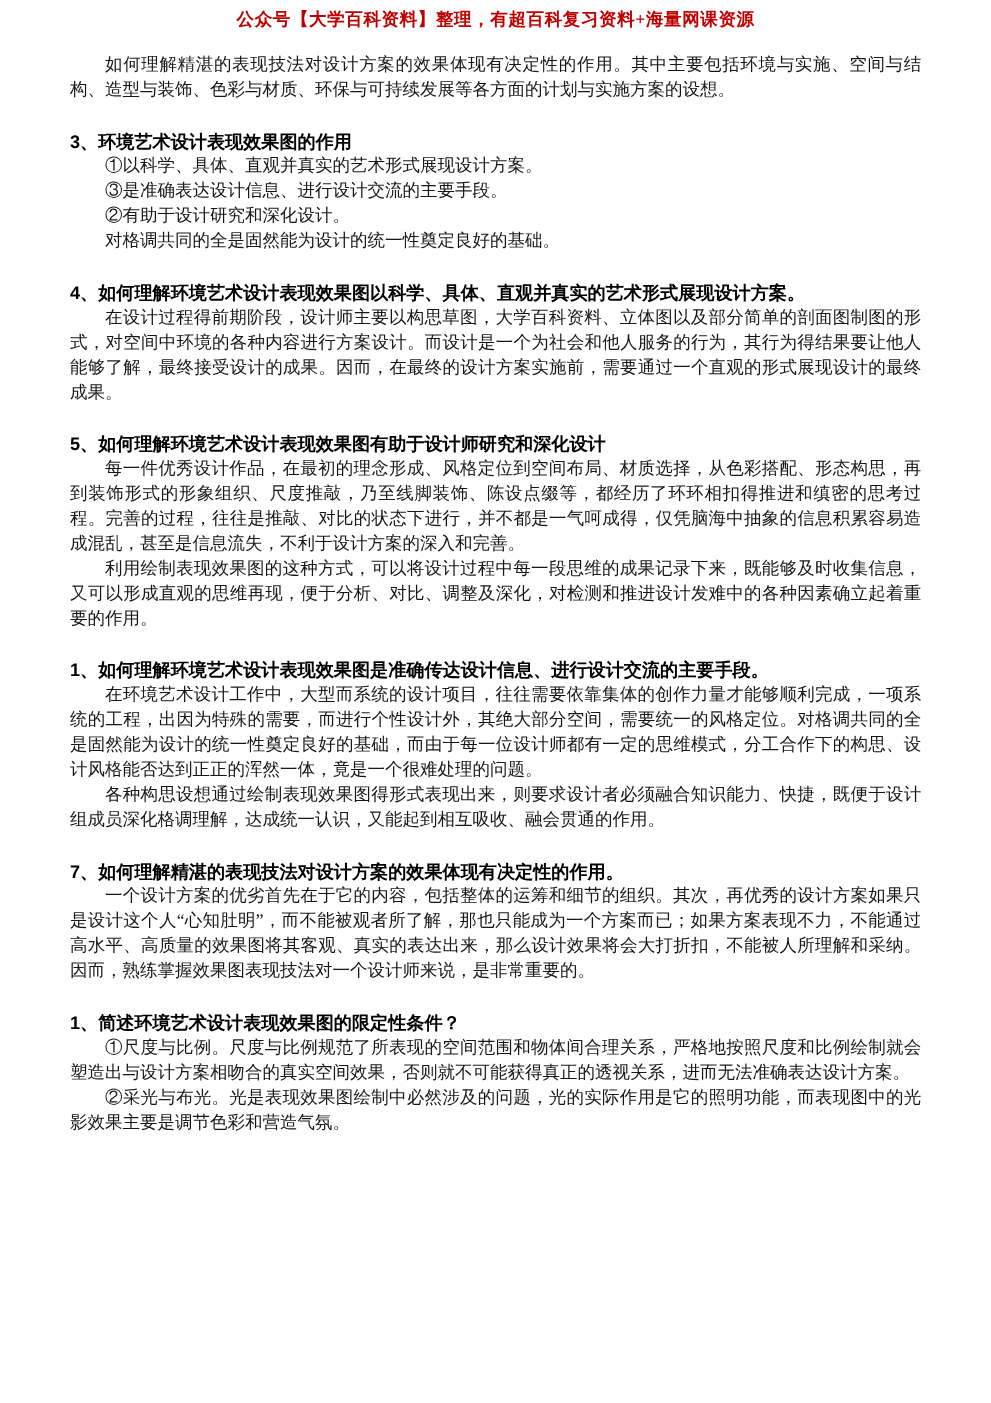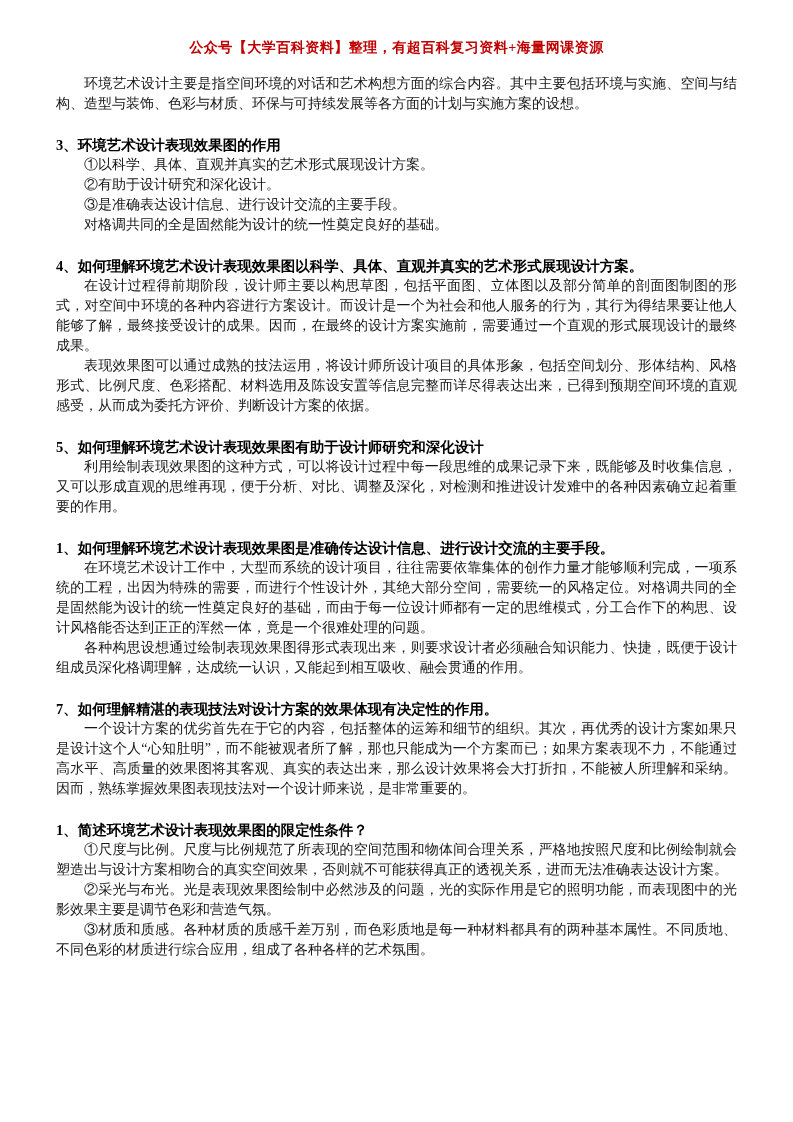--- a/index.html
+++ b/index.html
@@ -14,85 +14,83 @@
     color:#161616;
     overflow:hidden;
   }
   .doc-header{
     text-align:center;
     font-weight:bold;
     font-size:14px;
     line-height:18px;
     color:#c00000;
     letter-spacing:0.5px;
-    margin-top:31px;
   }
   .content{margin-top:17px;}
   .para{
     margin:0;
     font-size:14px;
     line-height:20px;
     text-align:justify;
     text-indent:2em;
     word-break:break-all;
   }
   .doc-section{margin:0;}
   .heading{
-    font-family:Liberation Serif, serif;
+    font-family:Liberation Sans, sans-serif;
     font-weight:bold;
     font-size:14.5px;
     line-height:20px;
     color:#000000;
     margin:21px 0 0 0;
     text-align:justify;
     word-break:break-all;
   }
 </style>
 </head>
 <body>
 
 <div class="page">
 
   <div class="doc-header" style="color: rgb(192, 0, 0);">公众号【大学百科资料】整理，有超百科复习资料+海量网课资源</div>
 
   <div class="content">
 
-    <p class="para">环境艺术设计主要是指空间环境的对话和艺术构想方面的综合内容。其中主要包括环境与实施、空间与结构、造型与装饰、色彩与材质、环保与可持续发展等各方面的计划与实施方案的设想。</p>
+    <p class="para">如何理解精湛的表现技法对设计方案的效果体现有决定性的作用。其中主要包括环境与实施、空间与结构、造型与装饰、色彩与材质、环保与可持续发展等各方面的计划与实施方案的设想。</p>
 
     <section class="doc-section">
       <h2 class="heading">3、环境艺术设计表现效果图的作用</h2>
       <p class="para">①以科学、具体、直观并真实的艺术形式展现设计方案。</p>
+      <p class="para">③是准确表达设计信息、进行设计交流的主要手段。</p>
       <p class="para">②有助于设计研究和深化设计。</p>
-      <p class="para">③是准确表达设计信息、进行设计交流的主要手段。</p>
       <p class="para">对格调共同的全是固然能为设计的统一性奠定良好的基础。</p>
     </section>
 
     <section class="doc-section">
       <h2 class="heading">4、如何理解环境艺术设计表现效果图以科学、具体、直观并真实的艺术形式展现设计方案。</h2>
-      <p class="para">在设计过程得前期阶段，设计师主要以构思草图，包括平面图、立体图以及部分简单的剖面图制图的形式，对空间中环境的各种内容进行方案设计。而设计是一个为社会和他人服务的行为，其行为得结果要让他人能够了解，最终接受设计的成果。因而，在最终的设计方案实施前，需要通过一个直观的形式展现设计的最终成果。</p>
-      <p class="para">表现效果图可以通过成熟的技法运用，将设计师所设计项目的具体形象，包括空间划分、形体结构、风格形式、比例尺度、色彩搭配、材料选用及陈设安置等信息完整而详尽得表达出来，已得到预期空间环境的直观感受，从而成为委托方评价、判断设计方案的依据。</p>
+      <p class="para">在设计过程得前期阶段，设计师主要以构思草图，大学百科资料、立体图以及部分简单的剖面图制图的形式，对空间中环境的各种内容进行方案设计。而设计是一个为社会和他人服务的行为，其行为得结果要让他人能够了解，最终接受设计的成果。因而，在最终的设计方案实施前，需要通过一个直观的形式展现设计的最终成果。</p>
     </section>
 
     <section class="doc-section">
       <h2 class="heading">5、如何理解环境艺术设计表现效果图有助于设计师研究和深化设计</h2>
+      <p class="para">每一件优秀设计作品，在最初的理念形成、风格定位到空间布局、材质选择，从色彩搭配、形态构思，再到装饰形式的形象组织、尺度推敲，乃至线脚装饰、陈设点缀等，都经历了环环相扣得推进和缜密的思考过程。完善的过程，往往是推敲、对比的状态下进行，并不都是一气呵成得，仅凭脑海中抽象的信息积累容易造成混乱，甚至是信息流失，不利于设计方案的深入和完善。</p>
       <p class="para">利用绘制表现效果图的这种方式，可以将设计过程中每一段思维的成果记录下来，既能够及时收集信息，又可以形成直观的思维再现，便于分析、对比、调整及深化，对检测和推进设计发难中的各种因素确立起着重要的作用。</p>
     </section>
 
     <section class="doc-section">
       <h2 class="heading">1、如何理解环境艺术设计表现效果图是准确传达设计信息、进行设计交流的主要手段。</h2>
       <p class="para">在环境艺术设计工作中，大型而系统的设计项目，往往需要依靠集体的创作力量才能够顺利完成，一项系统的工程，出因为特殊的需要，而进行个性设计外，其绝大部分空间，需要统一的风格定位。对格调共同的全是固然能为设计的统一性奠定良好的基础，而由于每一位设计师都有一定的思维模式，分工合作下的构思、设计风格能否达到正正的浑然一体，竟是一个很难处理的问题。</p>
       <p class="para">各种构思设想通过绘制表现效果图得形式表现出来，则要求设计者必须融合知识能力、快捷，既便于设计组成员深化格调理解，达成统一认识，又能起到相互吸收、融会贯通的作用。</p>
     </section>
 
     <section class="doc-section">
       <h2 class="heading">7、如何理解精湛的表现技法对设计方案的效果体现有决定性的作用。</h2>
       <p class="para">一个设计方案的优劣首先在于它的内容，包括整体的运筹和细节的组织。其次，再优秀的设计方案如果只是设计这个人“心知肚明”，而不能被观者所了解，那也只能成为一个方案而已；如果方案表现不力，不能通过高水平、高质量的效果图将其客观、真实的表达出来，那么设计效果将会大打折扣，不能被人所理解和采纳。因而，熟练掌握效果图表现技法对一个设计师来说，是非常重要的。</p>
     </section>
 
     <section class="doc-section">
       <h2 class="heading">1、简述环境艺术设计表现效果图的限定性条件？</h2>
       <p class="para">①尺度与比例。尺度与比例规范了所表现的空间范围和物体间合理关系，严格地按照尺度和比例绘制就会塑造出与设计方案相吻合的真实空间效果，否则就不可能获得真正的透视关系，进而无法准确表达设计方案。</p>
       <p class="para">②采光与布光。光是表现效果图绘制中必然涉及的问题，光的实际作用是它的照明功能，而表现图中的光影效果主要是调节色彩和营造气氛。</p>
-      <p class="para">③材质和质感。各种材质的质感千差万别，而色彩质地是每一种材料都具有的两种基本属性。不同质地、不同色彩的材质进行综合应用，组成了各种各样的艺术氛围。</p>
     </section>
 
   </div>
 </div>
 
 </body></html>

